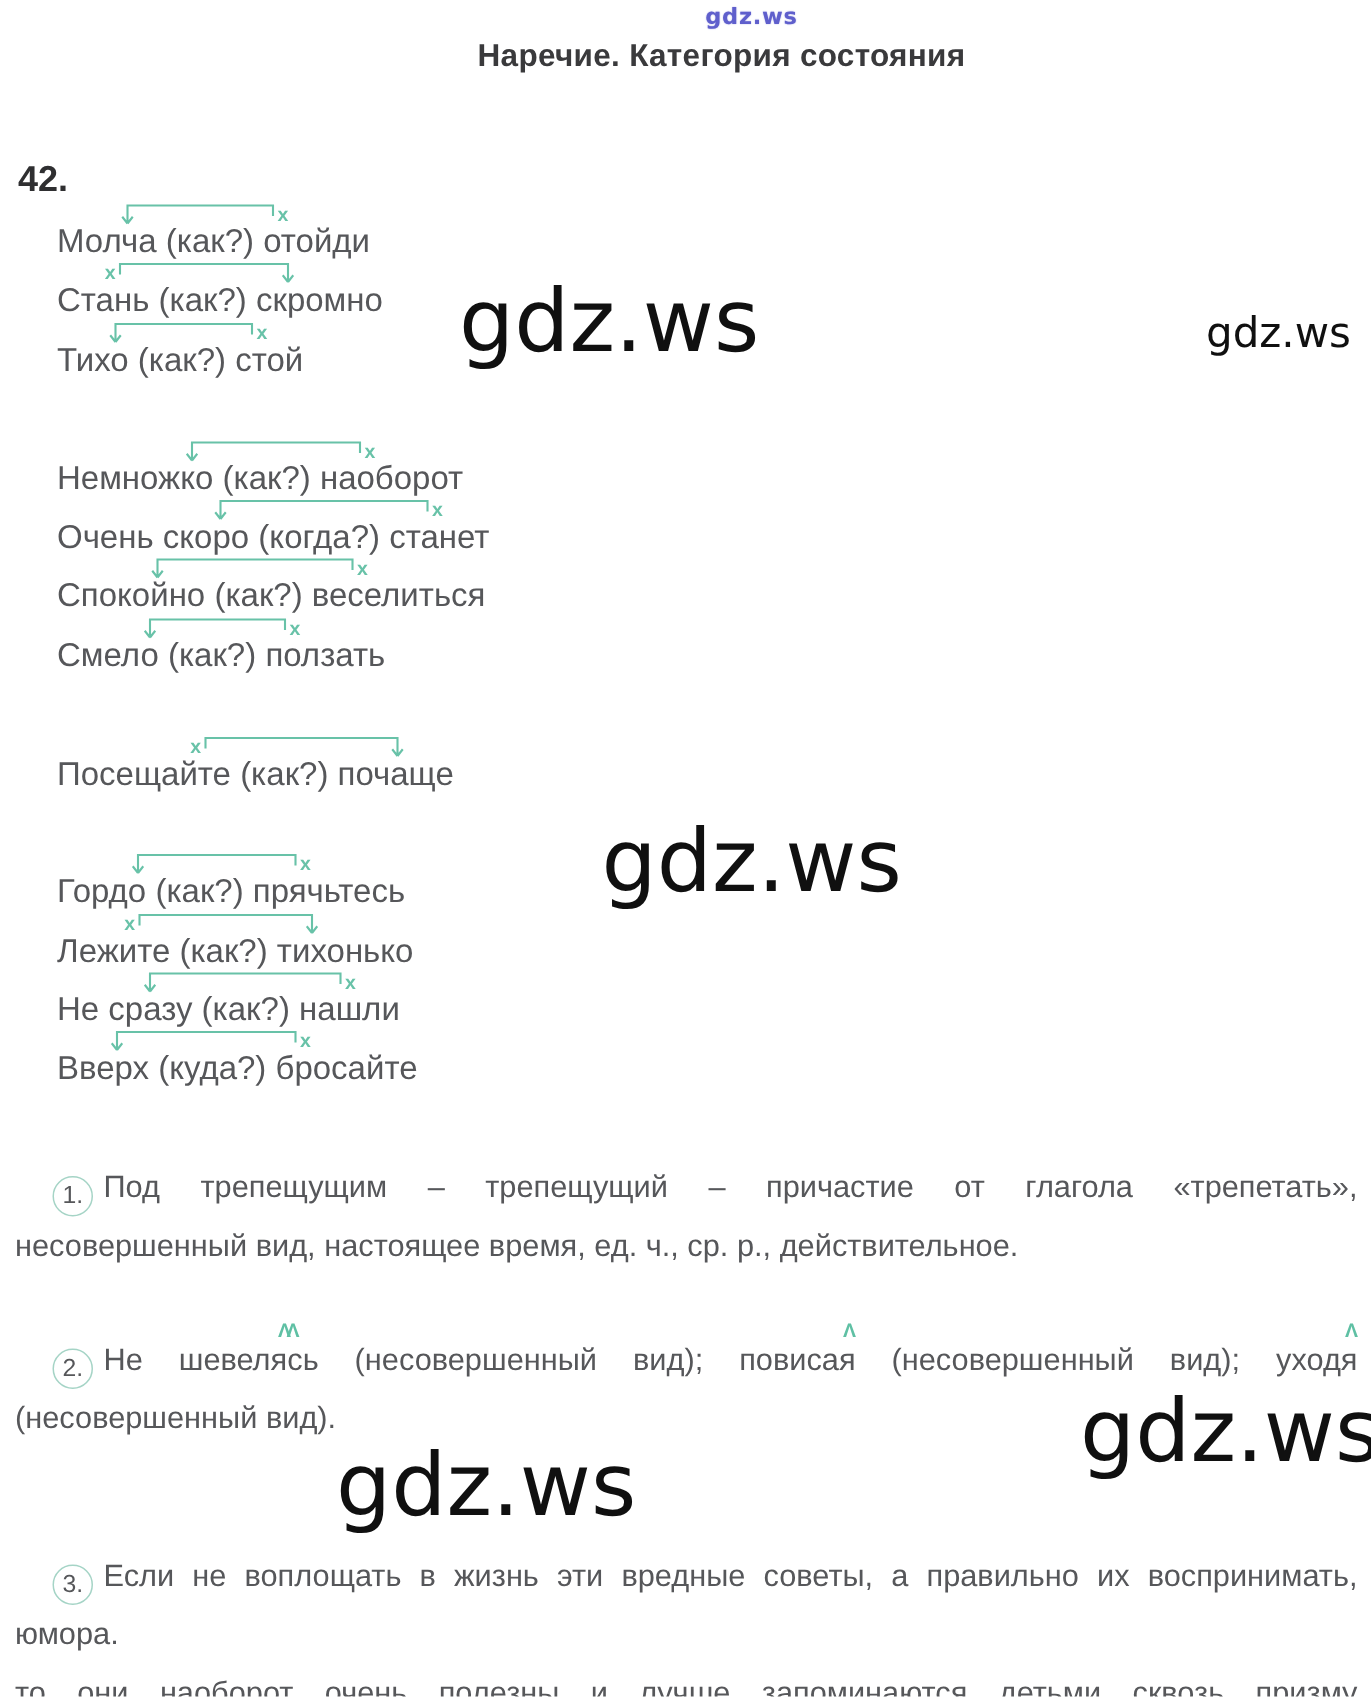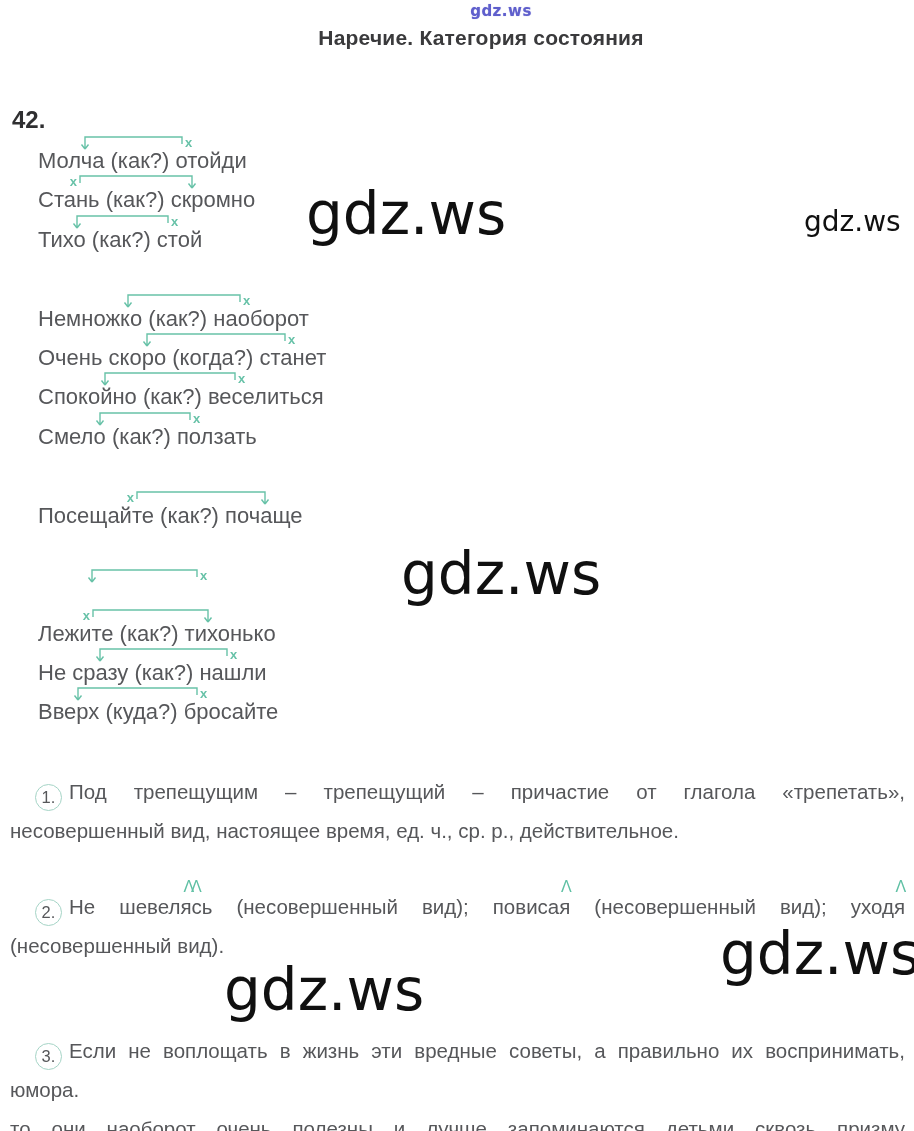--- a/index.html
+++ b/index.html
@@ -45,21 +45,21 @@
   .answer-line.jl{text-align-last:justify;}
   .num-circle{
     display:inline-block;width:27px;height:27px;margin-left:25px;margin-right:7px;
     border:1.5px solid #a5d4c6;border-radius:50%;box-sizing:border-box;
     text-align:center;line-height:24px;font-size:16.5px;color:#56575a;
     vertical-align:-4px;text-align-last:center;
   }
   .marked{position:relative;}
   .marked .mk{
     position:absolute;left:50%;transform:translateX(-50%);top:-15px;
-    color:#5fc0a4;font-size:16px;font-weight:400;letter-spacing:-3px;line-height:13px;
+    color:#5fc0a4;font-size:13px;font-weight:700;letter-spacing:-3px;line-height:13px;
     text-align-last:auto;
   }
 </style>
 </head>
 <body>
 
 <div class="wm wm-top">gdz.ws</div>
 <div class="wm wm-1">gdz.ws</div>
 <div class="wm wm-2">gdz.ws</div>
 <div class="wm wm-3">gdz.ws</div>
@@ -124,20 +124,21 @@
         <path d="M99,10 L99,3 L227,3 L227,14 M223.5,10.5 L227,15 M230.5,10.5 L227,15" fill="none" stroke="#68c2a8" stroke-width="1.4"></path>
         <text y="13" fill="#68c2a8" font-size="13" font-weight="bold" font-family="&quot;Liberation Sans&quot;,sans-serif" x="96" text-anchor="end">x</text>
       </svg>
       <span class="phrase-text">Посещайте (как?) почаще</span>
     </div>
     <div class="phrase-row new-group">
       <svg class="arrow-svg" width="183" height="20">
         <path d="M159,10 L159,3 L54,3 L54,14 M50.5,10.5 L54,15 M57.5,10.5 L54,15" fill="none" stroke="#68c2a8" stroke-width="1.4"></path>
         <text y="13" fill="#68c2a8" font-size="13" font-weight="bold" font-family="&quot;Liberation Sans&quot;,sans-serif" x="162" text-anchor="start">x</text>
       </svg>
+      <span class="phrase-text">Гордо (как?) прячьтесь</span>
     </div>
     <div class="phrase-row">
       <svg class="arrow-svg" width="194" height="20">
         <path d="M55,10 L55,3 L170,3 L170,14 M166.5,10.5 L170,15 M173.5,10.5 L170,15" fill="none" stroke="#68c2a8" stroke-width="1.4"></path>
         <text y="13" fill="#68c2a8" font-size="13" font-weight="bold" font-family="&quot;Liberation Sans&quot;,sans-serif" x="52" text-anchor="end">x</text>
       </svg>
       <span class="phrase-text">Лежите (как?) тихонько</span>
     </div>
     <div class="phrase-row">
       <svg class="arrow-svg" width="213" height="20">

